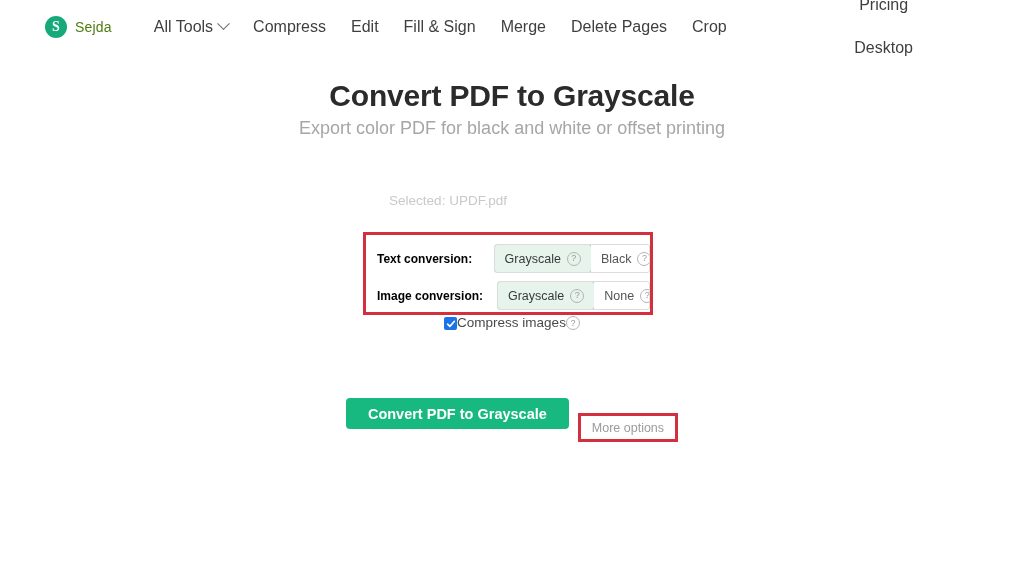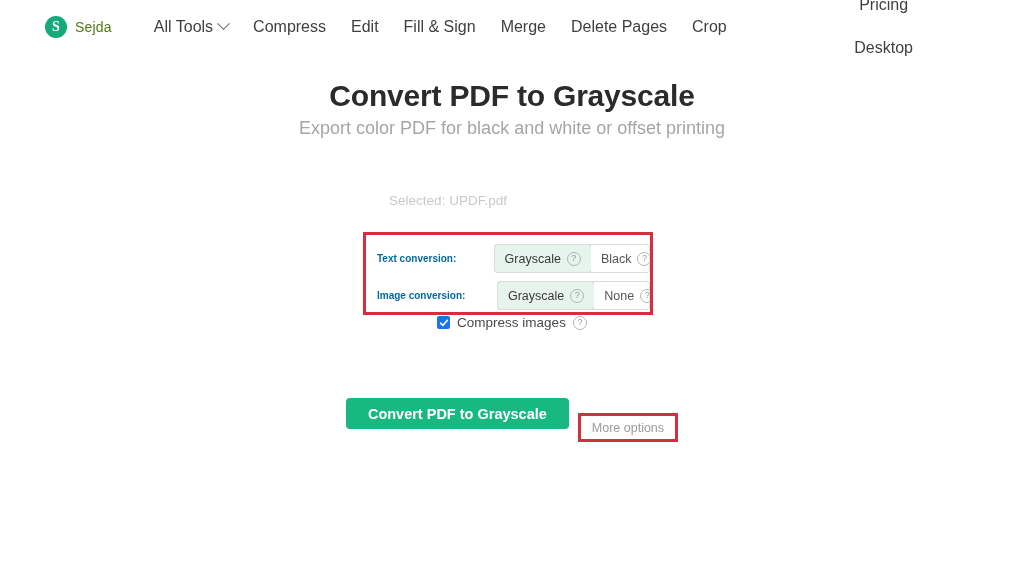--- a/index.html
+++ b/index.html
@@ -138,23 +138,23 @@
     padding: 7px 0 0 11px;
     box-sizing: border-box;
   }
   .opt-row {
     display: flex;
     align-items: center;
     height: 33px;
     margin-bottom: 4px;
   }
   .opt-label {
-    font-size: 10px;
+    font-size: 12px;
     font-weight: bold;
-    color: #0369a1;
+    color: #000000;
     white-space: nowrap;
   }
   #row-text .opt-label { width: 126px; }
   #row-image .opt-label { width: 132px; }
 
   .toggle-group {
     display: flex;
     align-items: stretch;
     height: 27px;
     border: 1px solid #dcdcdc;
@@ -197,23 +197,22 @@
     font-family: "Liberation Sans", sans-serif;
   }
 
   
   #compress-row {
     position: absolute;
     top: 315px;
     left: 0;
     width: 1024px;
     display: flex;
-    align-items: center;
-    justify-content: center;
-    gap: 7px;
+    align-items: flex-end;
+    justify-content: center;
   }
   #compress-checkbox {
     width: 13px;
     height: 13px;
     border-radius: 2px;
     background: #1a73e8;
     display: flex;
     align-items: center;
     justify-content: center;
     cursor: pointer;

